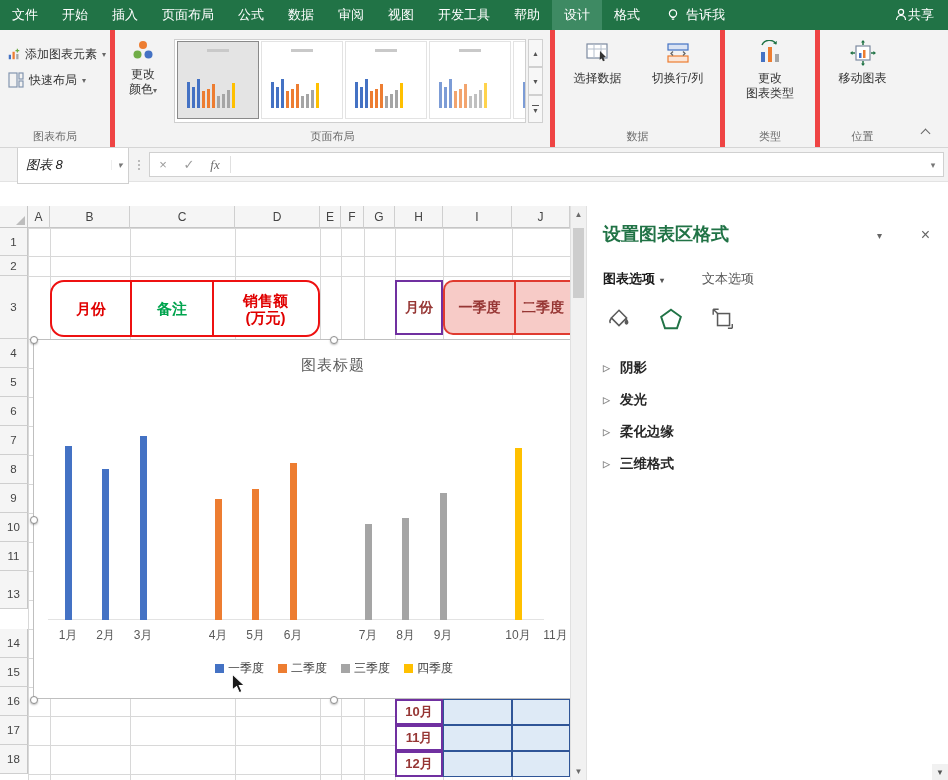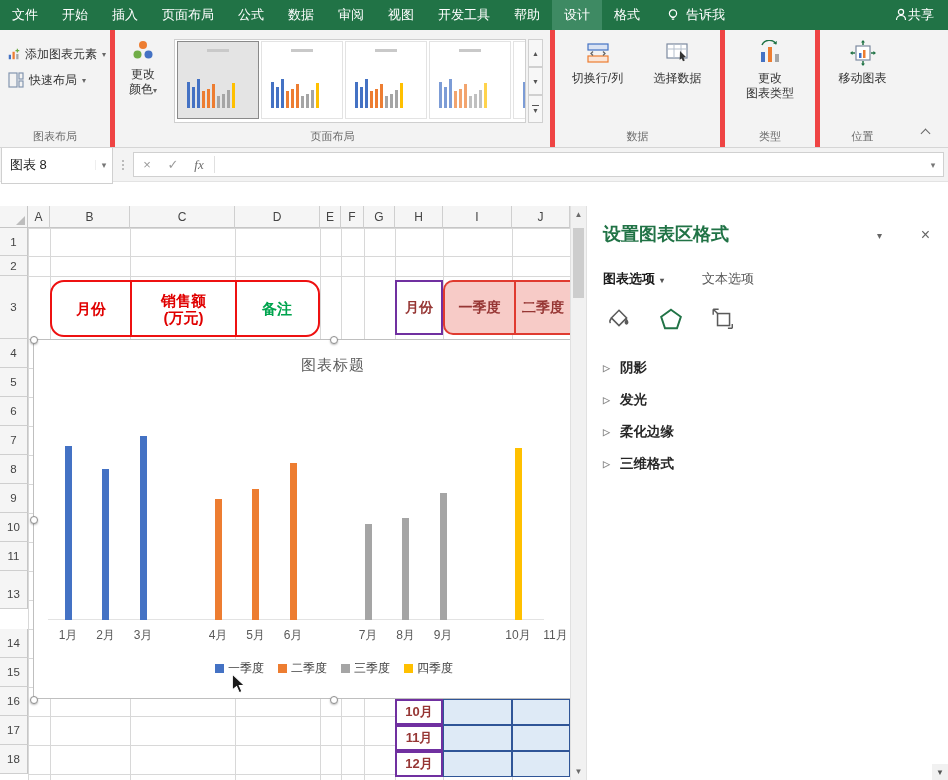--- a/index.html
+++ b/index.html
@@ -34,21 +34,21 @@
   .gsbtn { flex:1; border:1px solid #d0d0d0; background:#f7f7f7; font-size:7px; color:#555; display:flex; flex-direction:column; align-items:center; justify-content:center; }
   .morebar { width:7px; border-top:1.5px solid #555; margin-bottom:1px; }
   .bigrow { display:flex; justify-content:center; gap:6px; padding-top:10px; }
   .bigbtn { width:74px; text-align:center; font-size:12px; color:#333; line-height:15px; }
   .bigbtn svg { display:block; margin:0 auto 5px; }
   .collapsebox { position:absolute; right:12px; bottom:8px; width:22px; height:16px; display:flex; align-items:center; justify-content:center; }
   .chevup { width:7px; height:7px; border-left:1.6px solid #666; border-top:1.6px solid #666; transform:rotate(45deg); margin-top:4px; }
 
   
   .formularow { height:34px; background:#f3f3f3; display:flex; align-items:center; border-bottom:1px solid #e3e3e3; padding-right:4px; }
-  .namebox { width:112px; height:39px; background:#fff; border:1px solid #d0d0d0; margin-left:1px; display:flex; align-items:center; }
+  .namebox { width:112px; height:39px; background:#fff; border:1px solid #d0d0d0; margin-left:17px; display:flex; align-items:center;font-style:italic; }
   .nbtext { flex:1; padding-left:8px; font-size:13px; color:#222; }
   .nbdrop { width:17px; text-align:center; color:#777; font-size:9px; border-left:1px solid #eee; }
   .fdots { width:14px; display:flex; flex-direction:column; align-items:center; gap:2px; margin:0 3px; }
   .fdots span { width:2px; height:2px; background:#a9a9a9; border-radius:50%; }
   .fbar { flex:1; height:25px; background:#fff; border:1px solid #d0d0d0; display:flex; align-items:center; }
   .fbtn { width:26px; text-align:center; color:#9a9a9a; font-size:13px; }
   .fxbtn { font-family:"Liberation Serif", serif; font-style:italic; color:#6d6d6d; }
   .fdiv { width:1px; height:17px; background:#e0e0e0; margin:0 2px; }
   .finput { flex:1; height:100%; }
   .fexpand { width:20px; text-align:center; color:#777; font-size:9px; }
@@ -270,33 +270,33 @@
             </div>
         </div>
       </div>
       <div class="glabel">页面布局</div>
     </div>
 
     <div class="rgroup" style="width:170px">
       <div class="bigrow">
         <div class="bigbtn">
           <svg width="26" height="26" viewBox="0 0 26 26">
+              <rect x="2" y="4" width="20" height="14" fill="#fff" stroke="#7c8aa0" stroke-width="1.2"></rect>
+              <path d="M2 9 h20 M9 4 v14 M16 4 v14" stroke="#b5bfcc" stroke-width="1"></path>
+              <path d="M15 11 l6 6 -2.6.4 1.4 3 -1.8.8 -1.4-3 -1.9 1.9 Z" fill="#333"></path>
+            </svg>
+          <span>选择数据</span>
+        </div>
+        <div class="bigbtn">
+          <svg width="26" height="26" viewBox="0 0 26 26">
               <rect x="3" y="4" width="20" height="6" fill="#dae3f3" stroke="#4472C4" stroke-width="1.2"></rect>
               <rect x="3" y="16" width="20" height="6" fill="#fbe5d6" stroke="#ED7D31" stroke-width="1.2"></rect>
               <path d="M8 11.5 l-2 2 2 2 M18 15.5 l2-2 -2-2" fill="none" stroke="#666" stroke-width="1.3"></path>
             </svg>
           <span>切换行/列</span>
-        </div>
-        <div class="bigbtn">
-          <svg width="26" height="26" viewBox="0 0 26 26">
-              <rect x="2" y="4" width="20" height="14" fill="#fff" stroke="#7c8aa0" stroke-width="1.2"></rect>
-              <path d="M2 9 h20 M9 4 v14 M16 4 v14" stroke="#b5bfcc" stroke-width="1"></path>
-              <path d="M15 11 l6 6 -2.6.4 1.4 3 -1.8.8 -1.4-3 -1.9 1.9 Z" fill="#333"></path>
-            </svg>
-          <span>选择数据</span>
         </div>
       </div>
       <div class="glabel">数据</div>
     </div>
 
     <div class="rgroup" style="width:95px">
       <div class="bigrow">
         <div class="bigbtn">
           <svg width="26" height="26" viewBox="0 0 26 26">
               <rect x="4" y="12" width="4" height="10" fill="#4472C4"></rect>
@@ -356,26 +356,26 @@
   <div class="strip"></div>
 
   <div class="main">
 
     <div class="sheet">
 
       <div class="salestable">
         <div class="stcell" style="width:78px">
             <span>月份</span>
           </div>
+        <div class="stcell stsep green" style="width:82px">
+            <span>备注</span>
+          </div>
         <div class="stcell stsep" style="width:105px">
             <span>销售额</span>
             <span>(万元)</span>
-          </div>
-        <div class="stcell stsep green" style="width:82px">
-            <span>备注</span>
           </div>
       </div>
 
       <div class="qtcorner">月份</div>
       <div class="qtheaders">
           <div class="qth" style="width: 69px;">一季度</div>
           <div class="qth qsep" style="width: 56px;">二季度</div>
         </div>
 
       <div class="chart">

